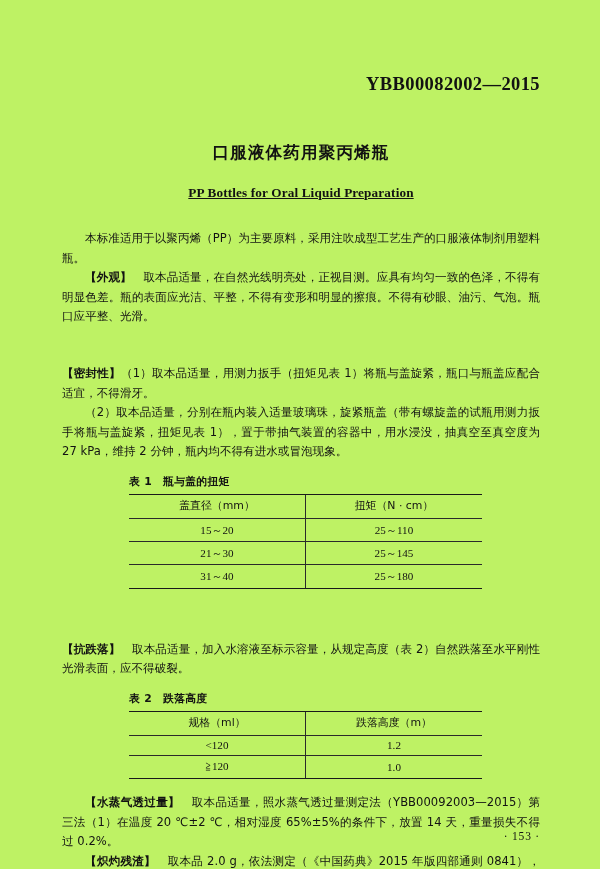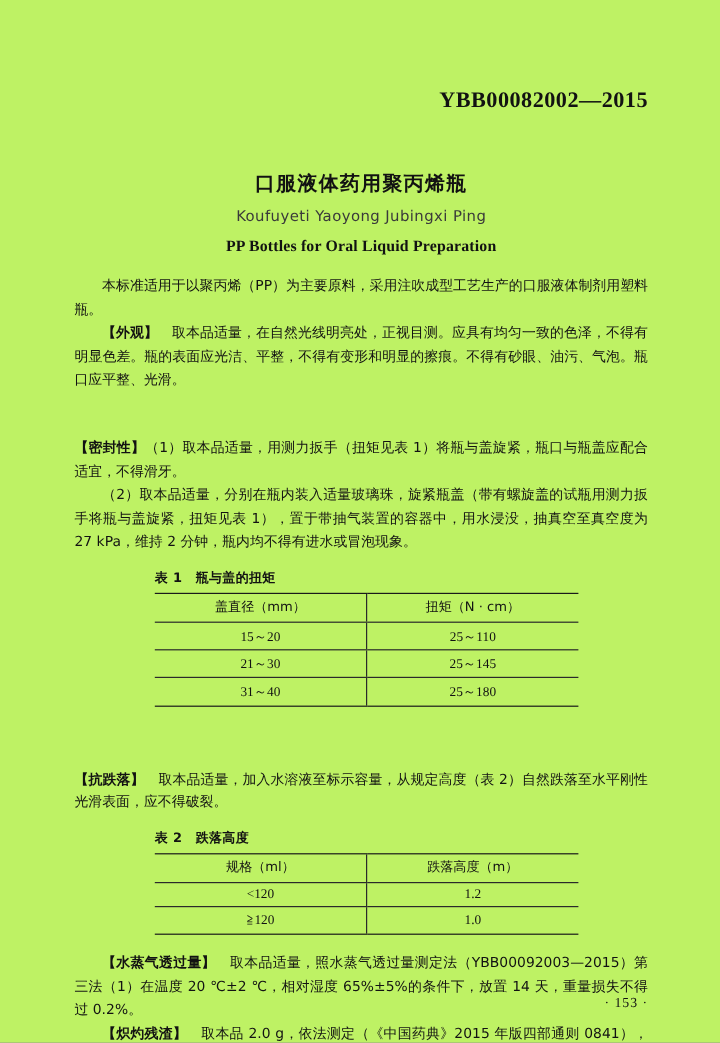--- a/index.html
+++ b/index.html
@@ -58,25 +58,26 @@
   }
   .title-py {
     margin-top: 9px;
     font-family: "DejaVu Sans", "Liberation Sans", sans-serif;
     font-size: 12.4px;
     font-weight: 400;
     letter-spacing: 0.35px;
     color: #3a3a3a;
   }
   .title-en {
-    margin-top: 10px;
+    margin-top: 22px;
     font-family: "Liberation Serif", serif;
     font-size: 13.2px;
     font-weight: 700;
     letter-spacing: 0.15px;
+    text-decoration: underline;
   }
 
   
   .body-area {
     position: absolute;
     top: 229px;
     left: 0;
     width: 478px;
   }
   p.para {
@@ -160,21 +161,20 @@
 </head>
 <body>
 
 <div class="page">
   <div class="sheet">
 
     <div class="std-code">YBB00082002—2015</div>
 
     <div class="title-block">
       <div class="title-cn">口服液体药用聚丙烯瓶</div>
-      <div class="title-py">Koufuyeti Yaoyong Jubingxi Ping</div>
       <div class="title-en">PP Bottles for Oral Liquid Preparation</div>
     </div>
 
     <div class="body-area">
 
       <p class="para">本标准适用于以聚丙烯（PP）为主要原料，采用注吹成型工艺生产的口服液体制剂用塑料瓶。</p>
 
       <p class="para"><span class="lbl">【外观】</span><span>　取本品适量，在自然光线明亮处，正视目测。应具有均匀一致的色泽，不得有明显色差。瓶的表面应光洁、平整，不得有变形和明显的擦痕。不得有砂眼、油污、气泡。瓶口应平整、光滑。</span></p>
 
 

